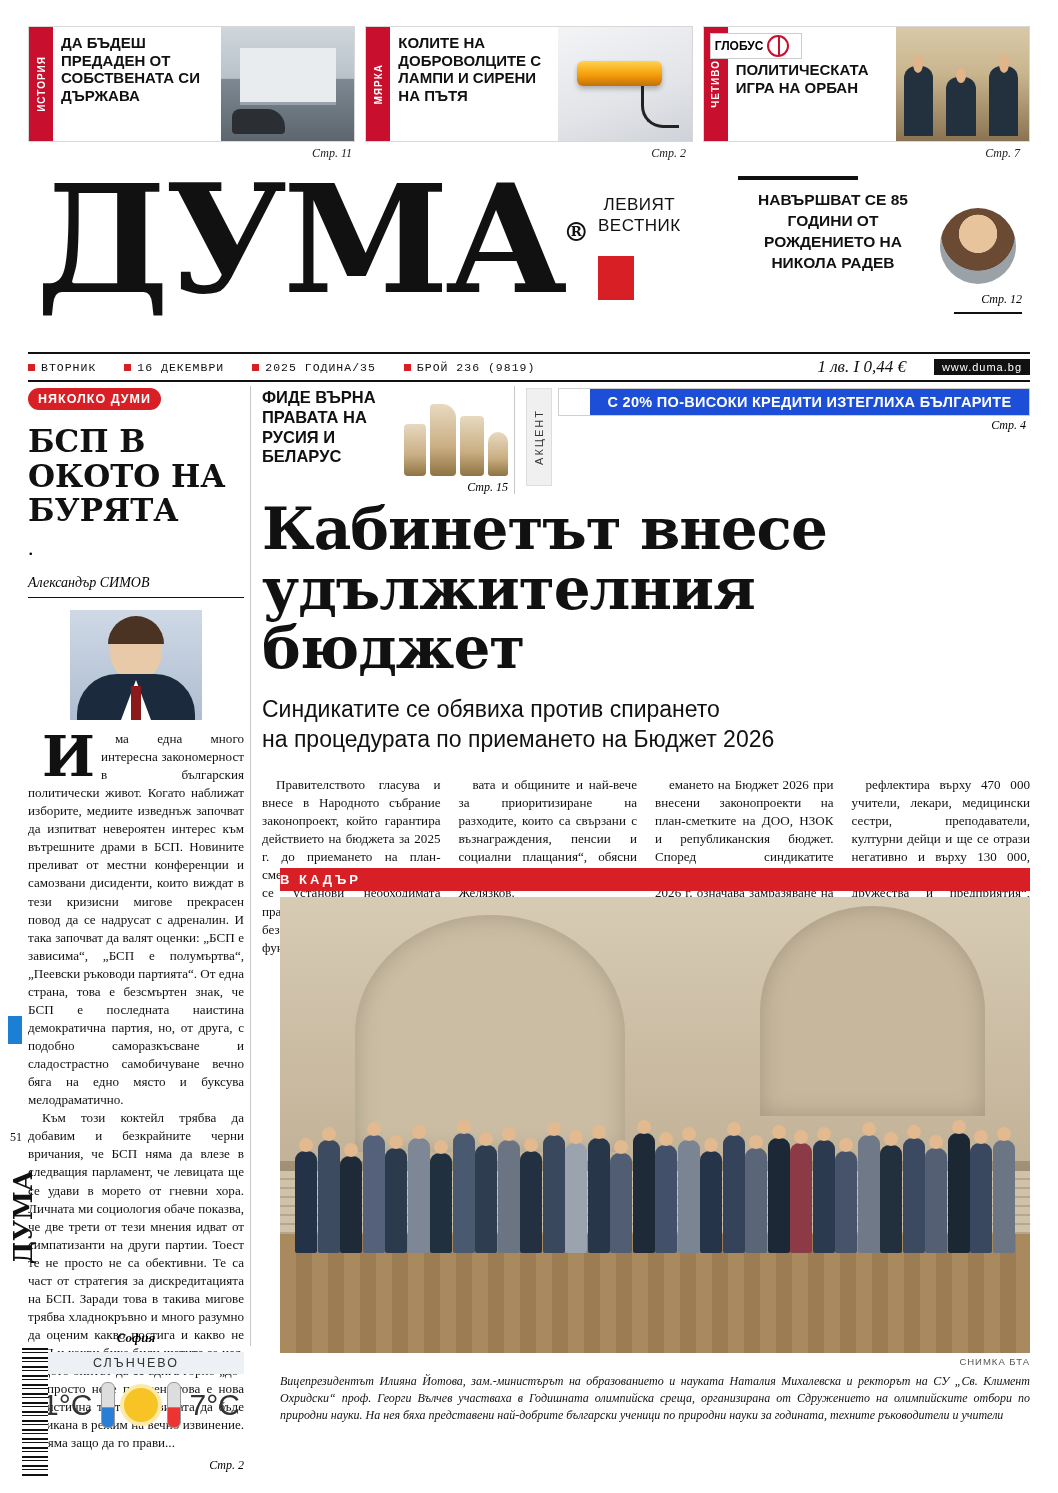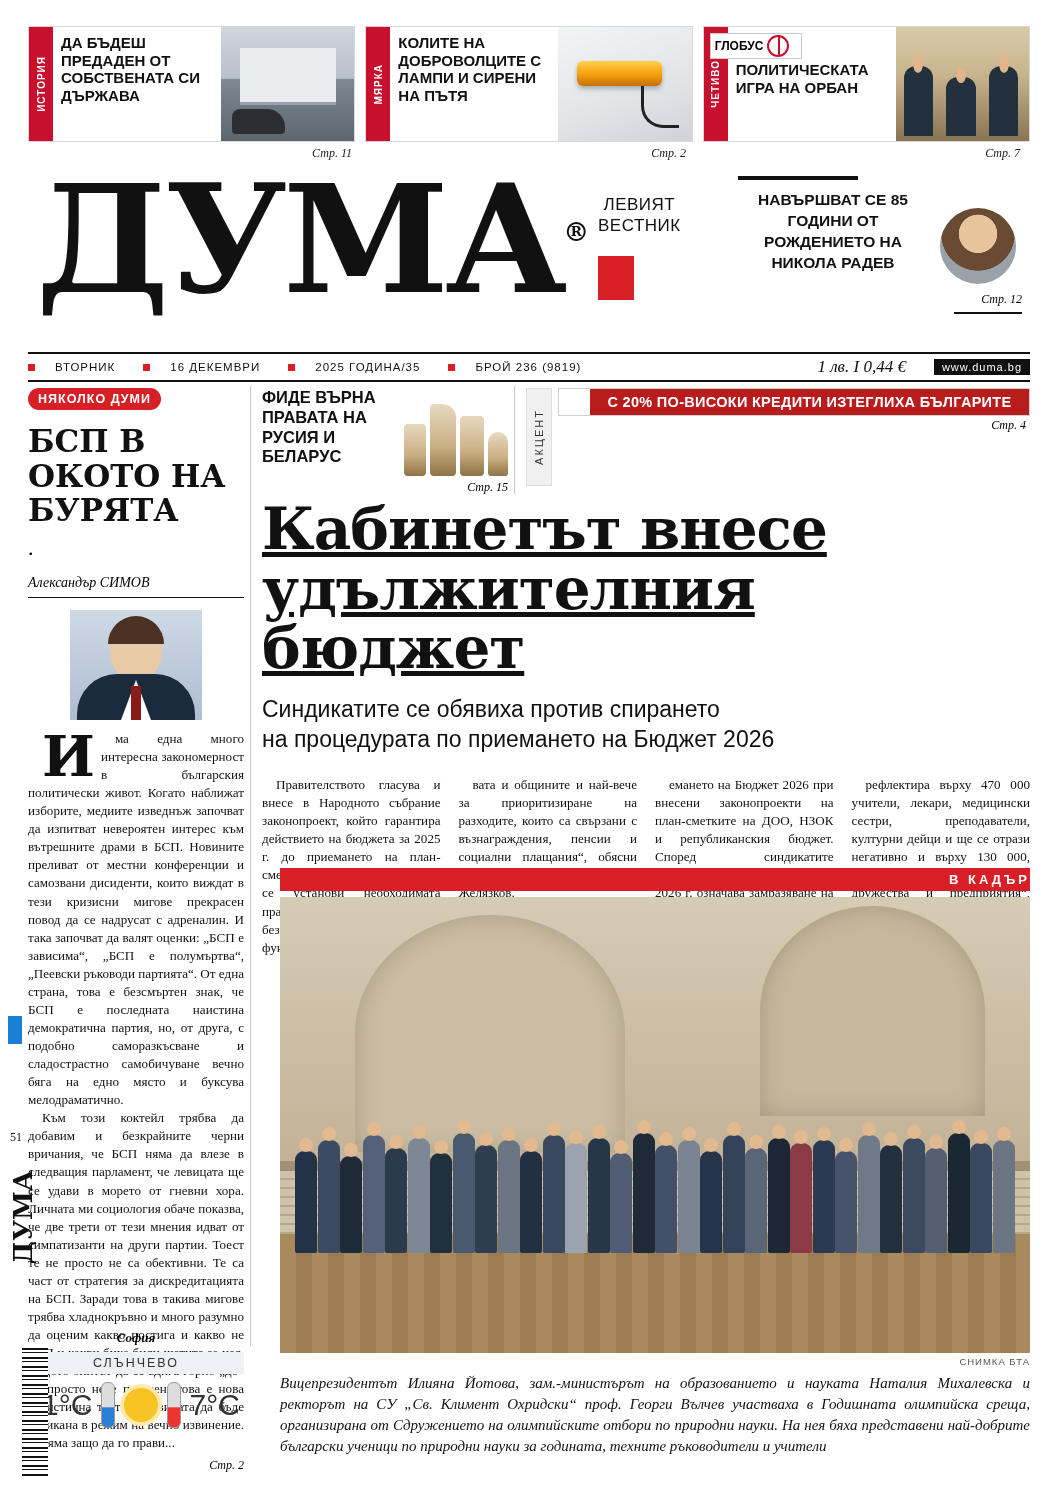--- a/index.html
+++ b/index.html
@@ -59,21 +59,21 @@
   .mast-right .rule{height:4px;background:#111;width:120px;margin-bottom:10px;}
   .mast-right .txt{font-family:"Liberation Sans",sans-serif;font-weight:bold;font-size:15.5px;
     line-height:1.35;color:#111;width:190px;}
   .mast-right .portrait{position:absolute;right:22px;top:32px;width:76px;height:76px;border-radius:50%;
     overflow:hidden;background:radial-gradient(circle at 50% 34%, #e8c49c 0 30%, #6b4a33 31% 58%, #9aa2a8 59% 100%);}
   .mast-right .p-page{position:absolute;right:16px;top:116px;font-style:italic;font-size:12px;}
   .mast-right .p-rule{position:absolute;right:16px;top:136px;width:68px;height:2px;background:#111;}
   .infobar{position:absolute;left:28px;top:352px;width:1002px;border-top:2px solid #111;border-bottom:2px solid #111;
     height:26px;display:flex;align-items:center;font-family:"Liberation Sans",sans-serif;font-size:11.5px;
     letter-spacing:1px;color:#111;}
-  .infobar .itm{display:flex;align-items:center;gap:20px;margin-right:28px;}
+  .infobar .itm{display:flex;align-items:center;gap:6px;margin-right:28px;font-family:Liberation Mono, monospace;}
   .infobar .sq{width:7px;height:7px;background:#d81f26;display:inline-block;}
   .infobar .price{margin-left:auto;font-family:"Liberation Serif",serif;font-style:italic;font-size:17px;letter-spacing:0;}
   .infobar .web{margin-left:28px;background:#111;color:#fff;padding:2px 8px;font-size:11px;letter-spacing:1px;}
 
   
   .col-left{position:absolute;left:28px;top:388px;width:216px;}
   .badge{background:#d81f26;color:#fff;font-family:"Liberation Sans",sans-serif;font-weight:bold;
     font-size:12.5px;letter-spacing:1px;padding:4px 10px;display:inline-block;border-radius:11px;}
   .lead-title{font-family:"DejaVu Serif",serif;font-weight:bold;font-size:31px;line-height:1.12;
     margin-top:14px;color:#111;}
@@ -123,57 +123,57 @@
   .fide .chess{position:absolute;right:0;top:2px;width:112px;height:86px;}
   .fide .pg{position:absolute;right:6px;top:92px;font-style:italic;font-size:12px;}
   .chessman{position:absolute;bottom:0;background:linear-gradient(180deg,#e7d9c0 0%,#c9ae82 60%,#8f7344 100%);
     border-radius:4px;}
   .accent{position:absolute;left:526px;top:388px;width:504px;}
   .accent-tag{position:absolute;left:0;top:0;width:24px;height:96px;background:#f0f0f0;border:1px solid #ddd;
     display:flex;align-items:center;justify-content:center;}
   .accent-tag span{writing-mode:vertical-rl;transform:rotate(180deg);font-family:"Liberation Sans",sans-serif;
     font-size:11px;letter-spacing:2px;color:#333;}
   .accent-box{margin-left:32px;border:1px solid #cfcfcf;}
-  .accent-head{background:#b91c1c;color:#fff;text-align:center;font-family:"Liberation Sans",sans-serif;
+  .accent-head{background:#1d4ed8;color:#fff;text-align:center;font-family:"Liberation Sans",sans-serif;
     font-weight:bold;font-size:14.5px;padding:5px 4px;letter-spacing:.3px;margin-left:31px;}
   .accent-body{padding:8px 12px 10px;font-style:italic;font-size:13.2px;line-height:1.35;text-align:justify;color:#111;}
   .accent-pg{text-align:right;font-style:italic;font-size:12px;margin-top:2px;padding-right:4px;}
 
   
   .main{position:absolute;left:262px;top:500px;width:768px;}
   .main-hl{font-family:"DejaVu Serif",serif;font-weight:bold;font-size:58px;line-height:1.03;
-    letter-spacing:-1px;color:#111;text-decoration:underline;}
+    letter-spacing:-1px;color:#111;}
   .main-sub{font-family:"Liberation Sans",sans-serif;font-size:23px;line-height:1.28;color:#111;margin-top:16px;}
   .main-cols{display:flex;gap:18px;margin-top:22px;}
   .main-cols .c{flex:1;font-size:13.1px;line-height:1.38;text-align:justify;color:#111;hyphens:auto;}
   .main-cols .c p{margin:0;text-indent:14px;}
   .main-pg{text-align:right;font-style:italic;font-size:12px;margin-top:6px;}
 
   
   .inframe{position:absolute;left:280px;top:868px;width:750px;}
-  .inframe .bar{background:#d81f26;color:#fff;text-align:right;font-family:"Liberation Sans",sans-serif;
+  .inframe .bar{background:#d81f26;color:#fff;text-align:left;font-family:"Liberation Sans",sans-serif;
     font-weight:bold;font-size:13px;letter-spacing:3px;padding:4px 0;}
   .photo{position:relative;height:456px;margin-top:6px;overflow:hidden;
     background:linear-gradient(180deg,#cfc2ab 0%,#bdae95 36%,#9d8c70 62%,#7d6a4e 100%);}
   .photo .wall{position:absolute;inset:0 0 42% 0;background:linear-gradient(180deg,#d7cbb4 0%,#c2b298 100%);}
   .photo .arch{position:absolute;left:10%;top:4%;width:36%;height:52%;border-radius:50% 50% 0 0;
     background:#cbbda3;box-shadow:inset 0 0 24px rgba(0,0,0,.18);}
   .photo .arch2{position:absolute;right:6%;top:2%;width:30%;height:46%;border-radius:50% 50% 0 0;
     background:#c7b89d;box-shadow:inset 0 0 24px rgba(0,0,0,.18);}
   .photo .floor{position:absolute;left:0;right:0;bottom:0;height:26%;
     background:repeating-linear-gradient(90deg,#a98a5f 0 16px,#9c7d53 16px 32px);}
   .photo .steps{position:absolute;left:0;right:0;bottom:26%;height:14%;
     background:repeating-linear-gradient(180deg,#cfc2ab 0 7px,#b5a68c 7px 9px);}
   .crowd{position:absolute;left:0;right:0;bottom:22%;height:56%;}
   .crowd i{position:absolute;bottom:0;width:22px;border-radius:9px 9px 2px 2px;display:block;}
   .crowd i:after{content:"";position:absolute;left:50%;top:-13px;width:14px;height:14px;border-radius:50%;
     transform:translateX(-50%);background:#e3b98f;}
   .credit{text-align:right;font-family:"Liberation Sans",sans-serif;font-size:9.5px;color:#555;
     letter-spacing:1px;margin-top:3px;}
-  .caption{font-style:italic;font-size:15px;line-height:1.4;color:#111;margin-top:6px;text-align:justify;}
+  .caption{font-style:italic;font-size:12px;line-height:1.4;color:#111;margin-top:6px;text-align:justify;}
 
   .vline{position:absolute;background:#c9c9c9;width:1px;}
 </style>
 </head>
 <body>
 
 <div class="page">
 
   <div class="topstrip">
 

